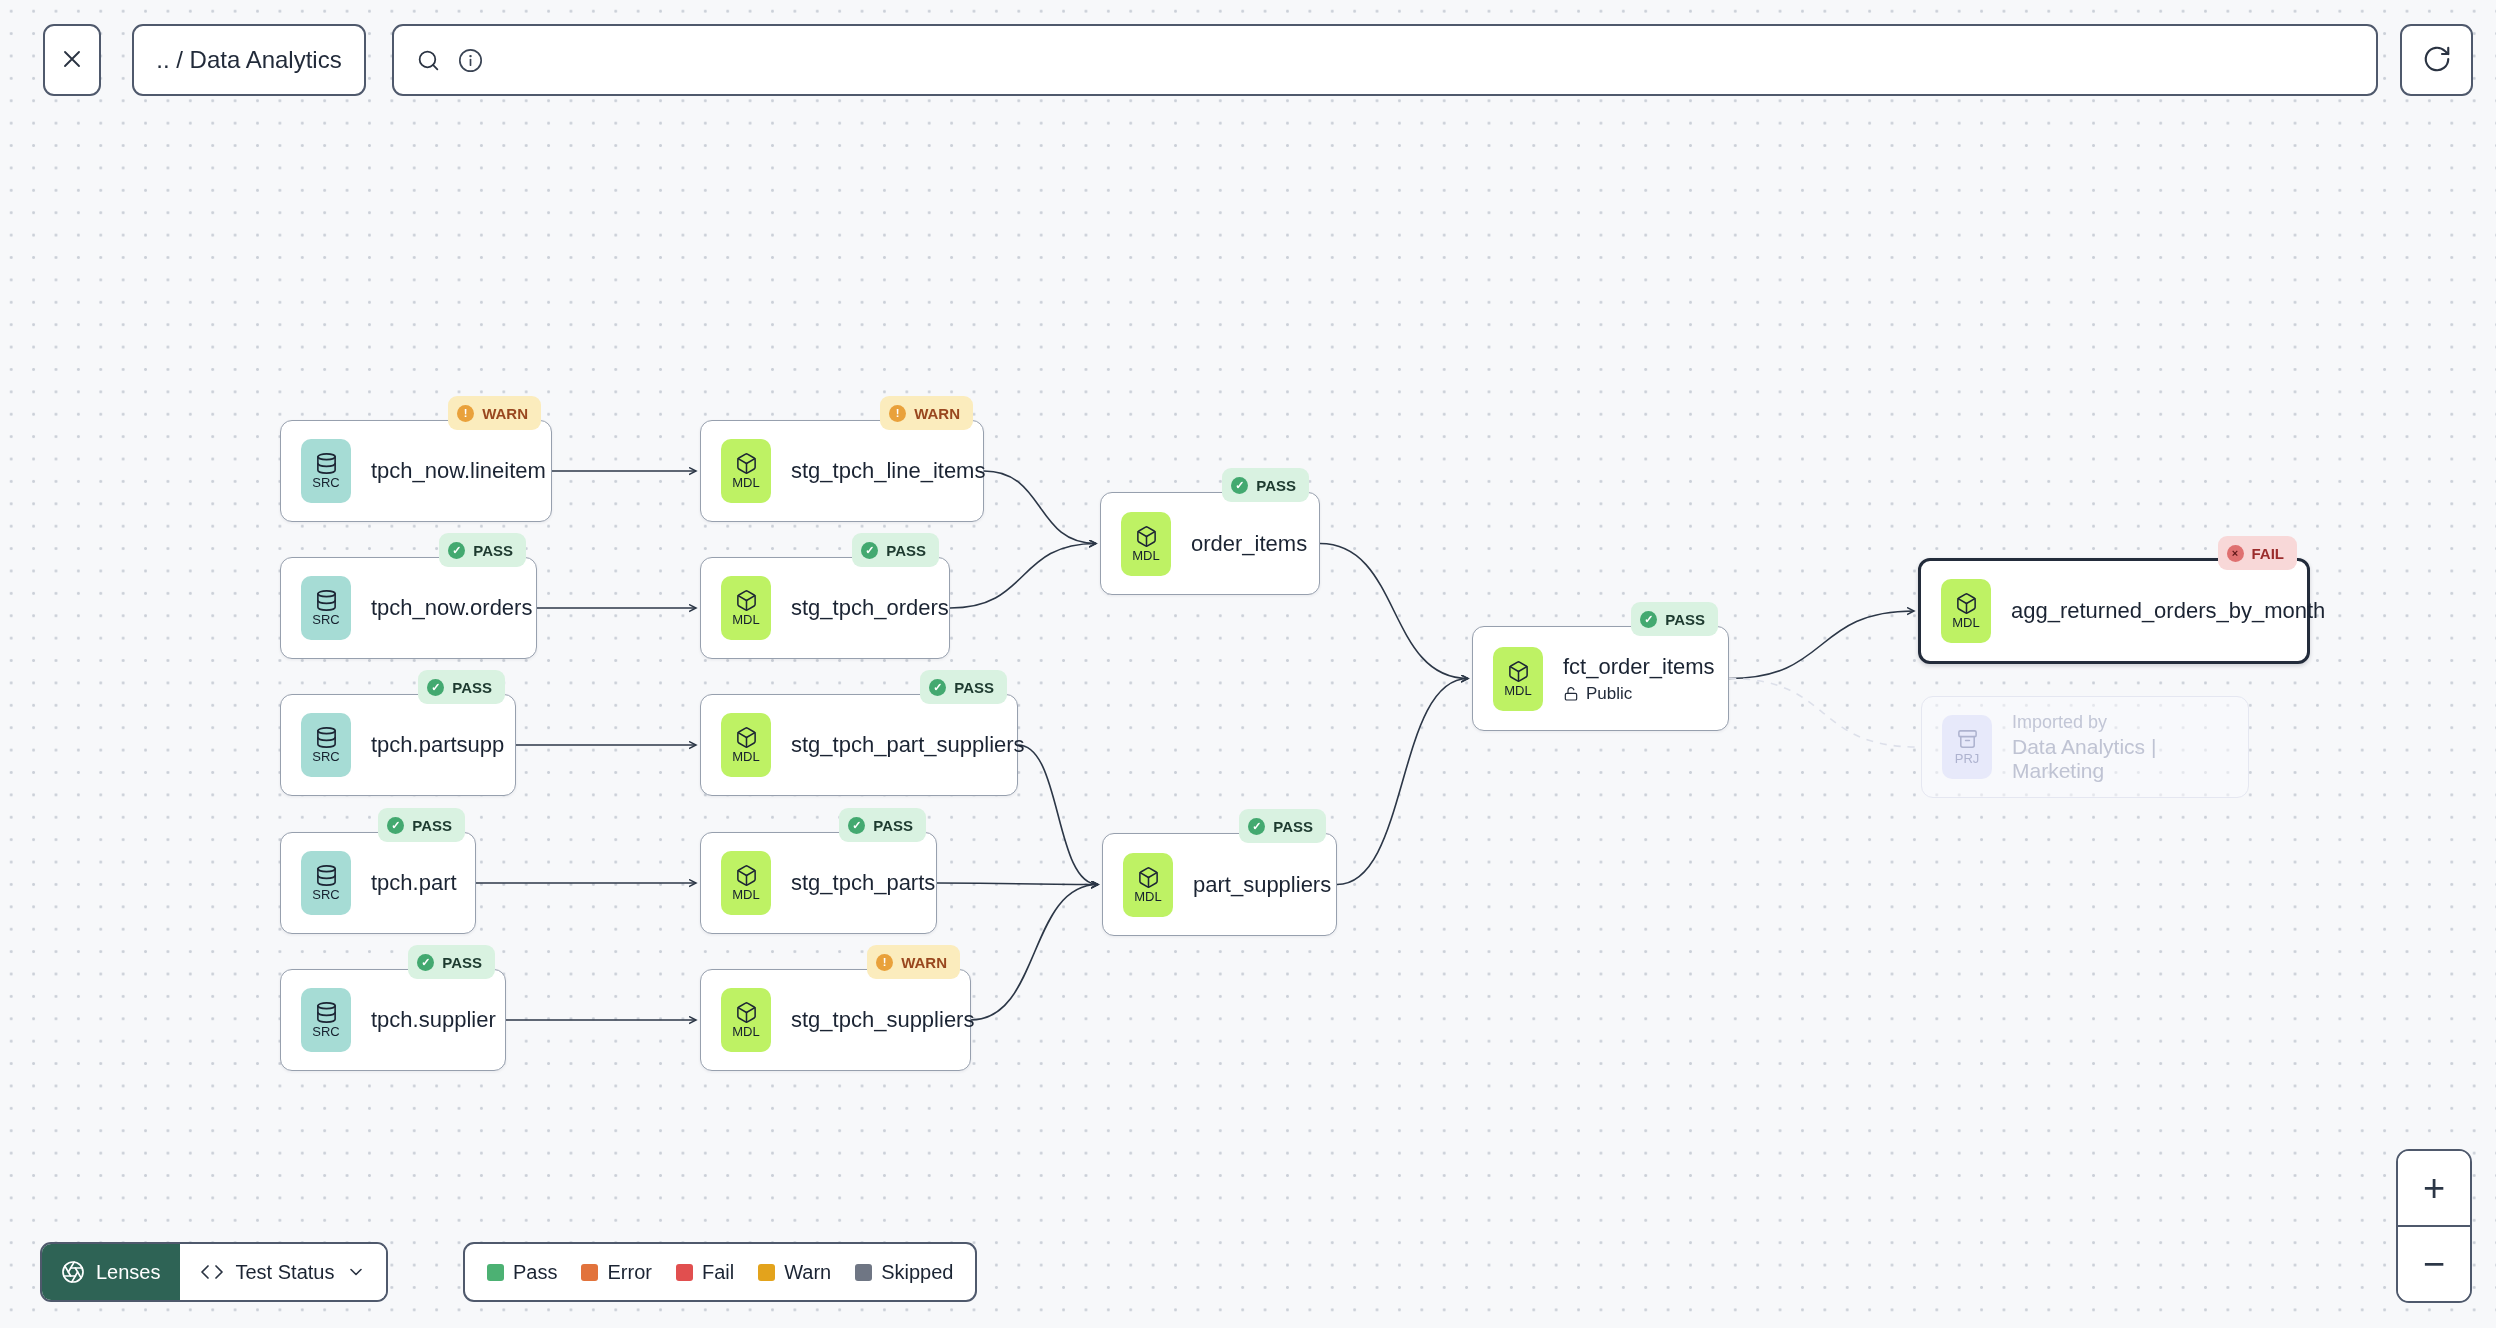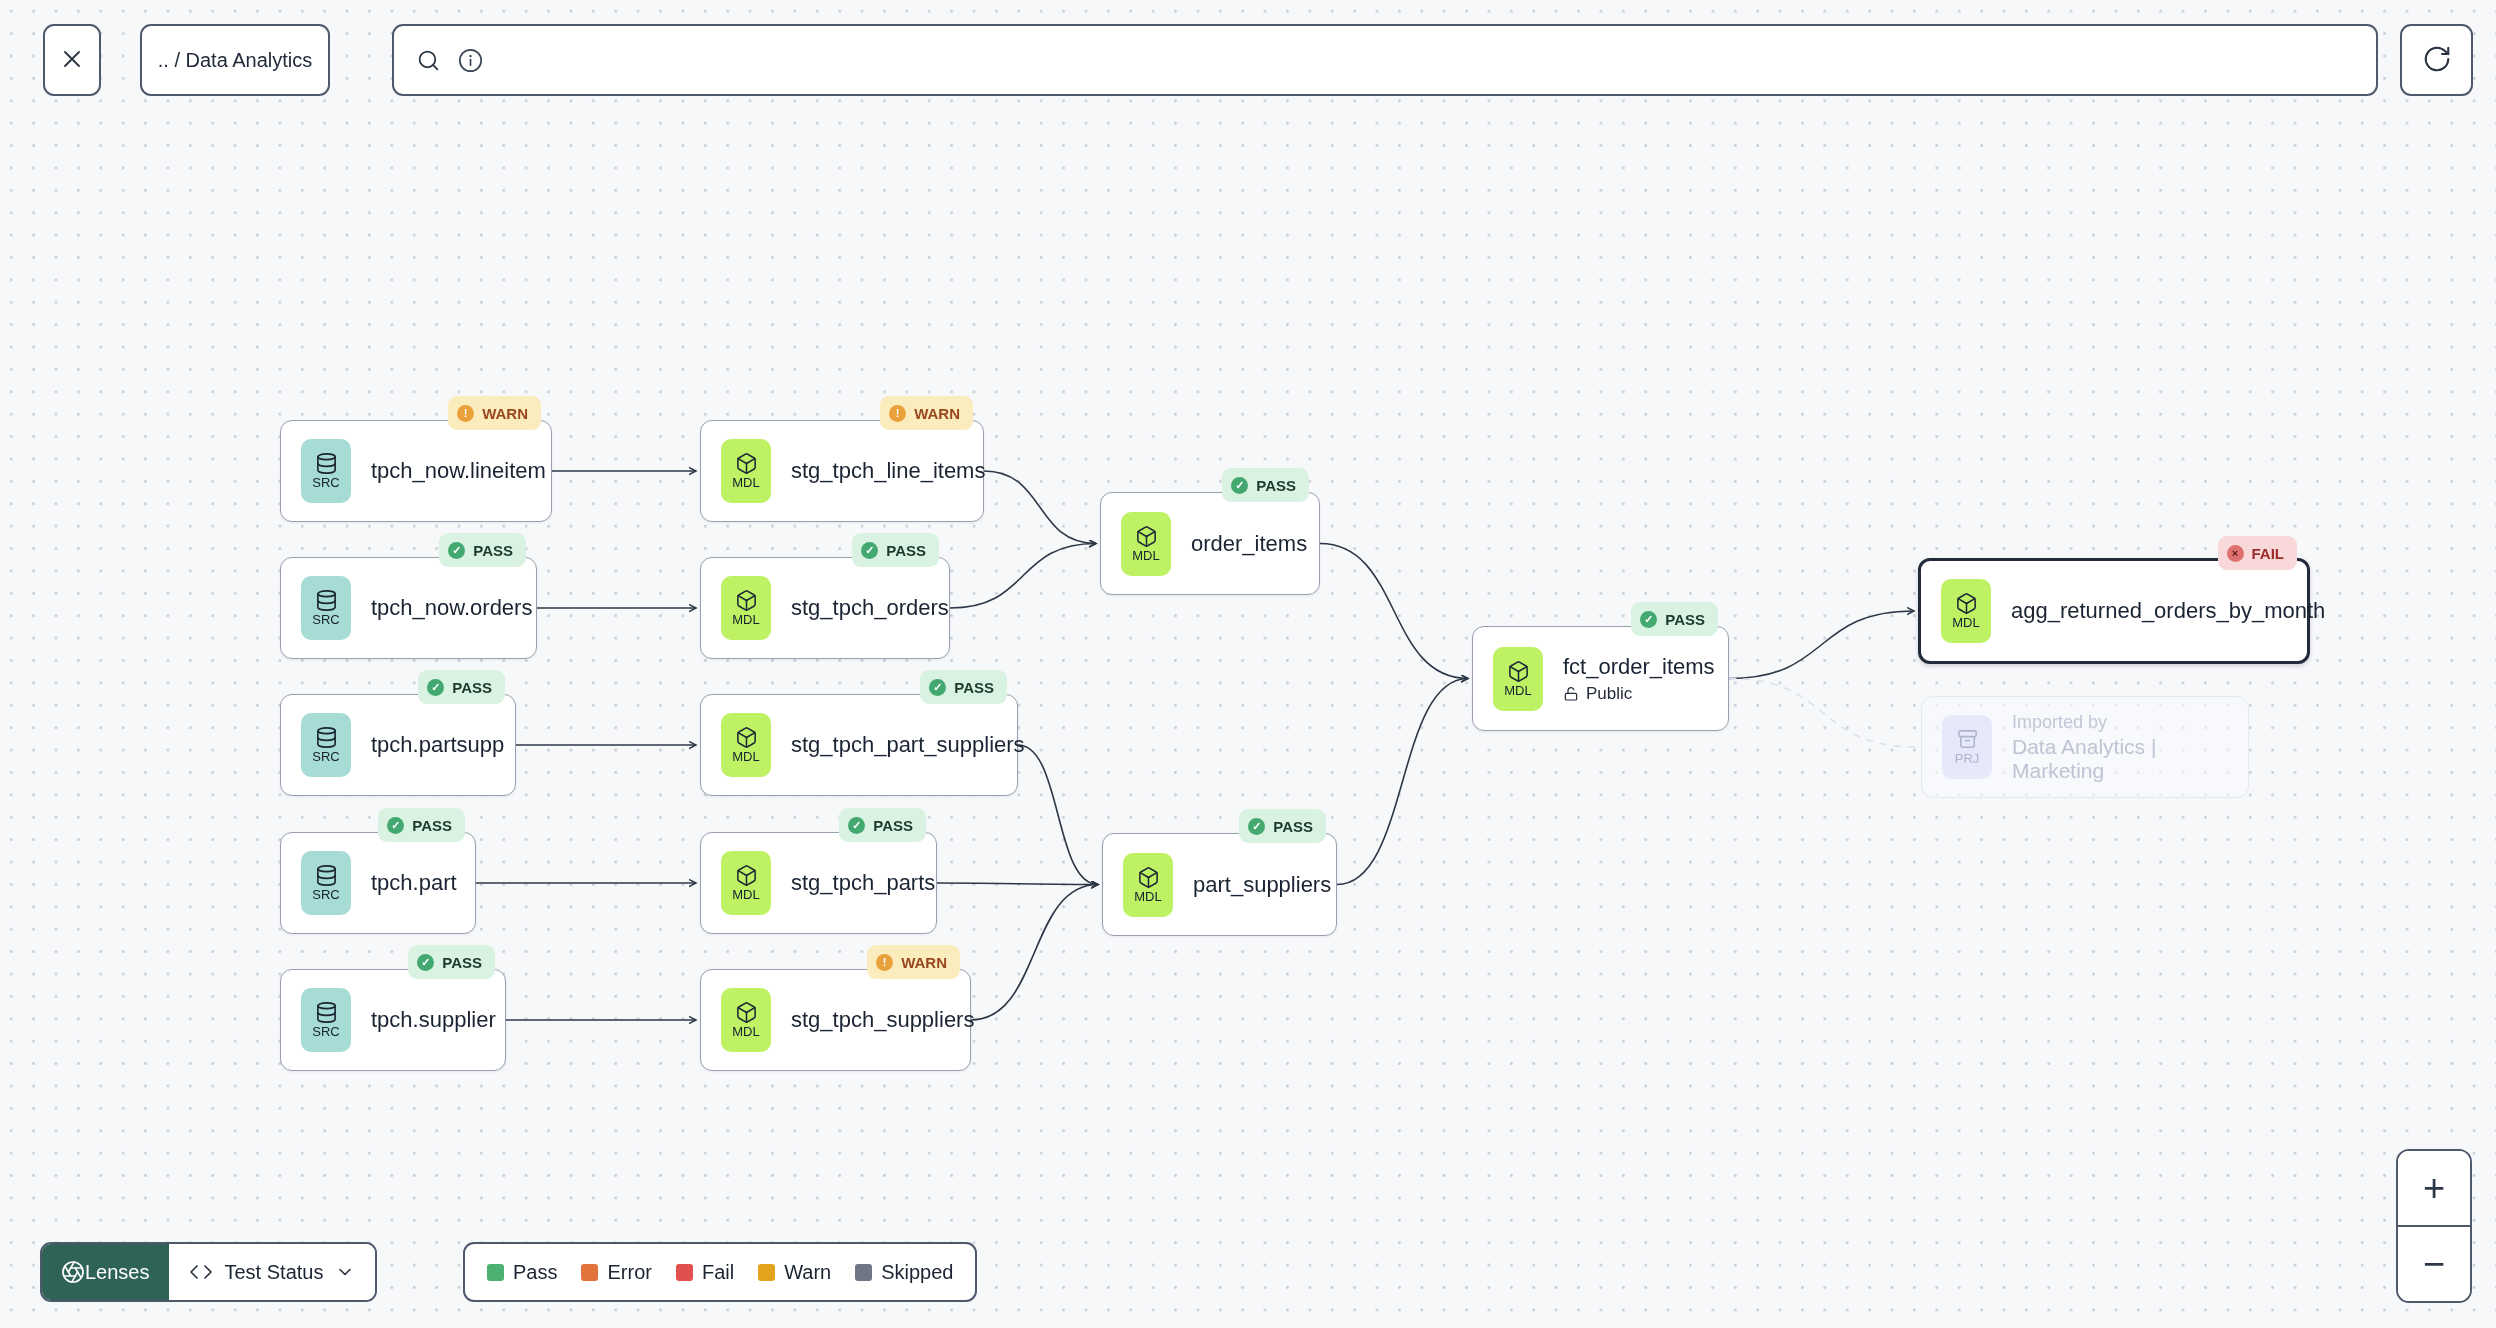--- a/index.html
+++ b/index.html
@@ -18,21 +18,21 @@
   }
   
   .tbtn{
     position:absolute;top:24px;height:72px;
     background:#fff;border:2px solid #4f596c;border-radius:11px;
     display:flex;align-items:center;justify-content:center;
     box-sizing:border-box;color:#222b3a;cursor:pointer;
   }
   .tbtn svg{stroke:#2a3342;}
   #btn-close{left:43px;width:58px;}
-  #breadcrumb{left:140px;width:190px;font-size:20px;}
+  #breadcrumb{left:132px;width:234px;font-size:24px;}
   .searchbar{
     position:absolute;left:392px;top:24px;width:1986px;height:72px;
     background:#fff;border:2px solid #4f596c;border-radius:11px;
     display:flex;align-items:center;box-sizing:border-box;
     padding:0 22px;gap:16px;
   }
   .searchbar input{
     flex:1;border:none;outline:none;background:transparent;
     font-family:"Liberation Sans", sans-serif;
     font-size:22px;color:#1b2433;
@@ -82,21 +82,21 @@
   .badge.WARN .ic{background:#e9a13b;}
   .badge.FAIL{background:#f8d8d8;color:#9b2c2c;}
   .badge.FAIL .ic{background:#df7070;color:#5f1717;}
   
   .lens-group{
     position:absolute;left:40px;top:1242px;height:60px;
     display:flex;border:2px solid #4f596c;border-radius:11px;
     overflow:hidden;background:#fff;box-sizing:border-box;z-index:3;
   }
   .seg-lenses{
-    display:flex;align-items:center;padding:0 19px;
+    display:flex;align-items:center;gap:11px;padding:0 19px;
     color:#fff;font-size:20px;cursor:pointer;
   }
   .seg-test{
     display:flex;align-items:center;gap:12px;padding:0 20px;
     font-size:20px;color:#1b2433;cursor:pointer;background:#fff;
   }
   .legend{
     position:absolute;left:463px;top:1242px;height:60px;
     border:2px solid #4f596c;border-radius:11px;background:#fff;
     display:flex;align-items:center;gap:24px;padding:0 22px;

